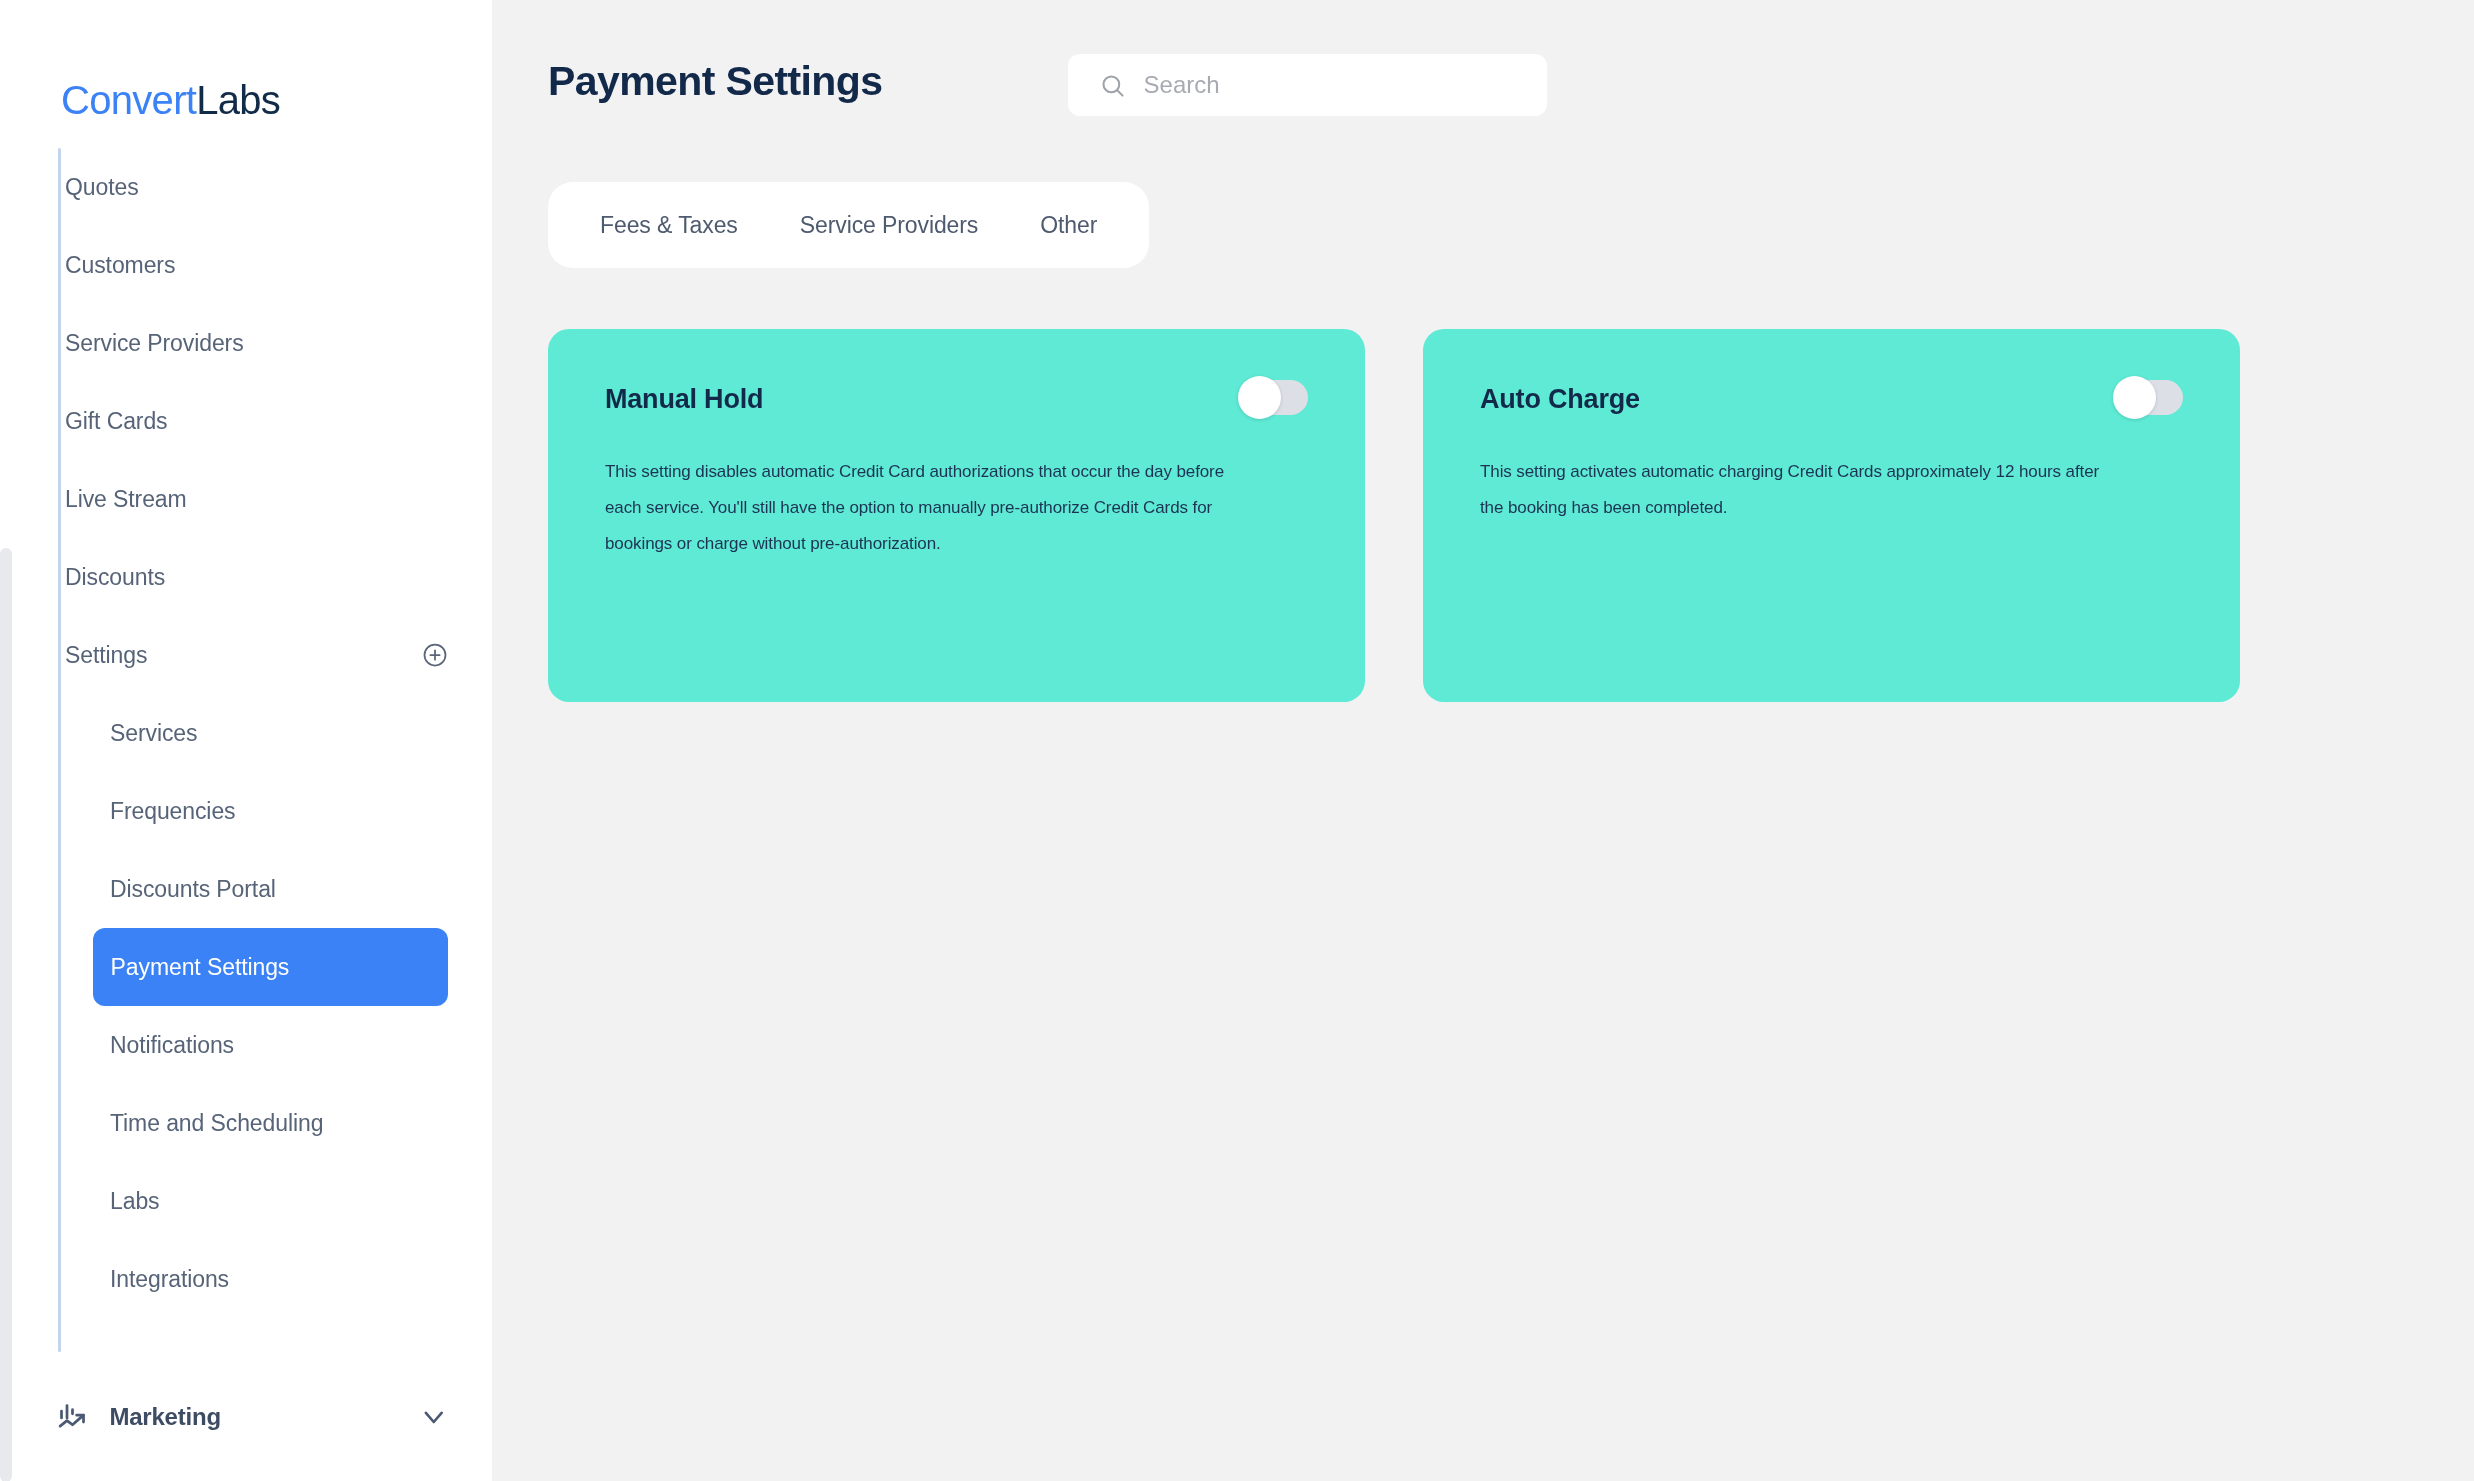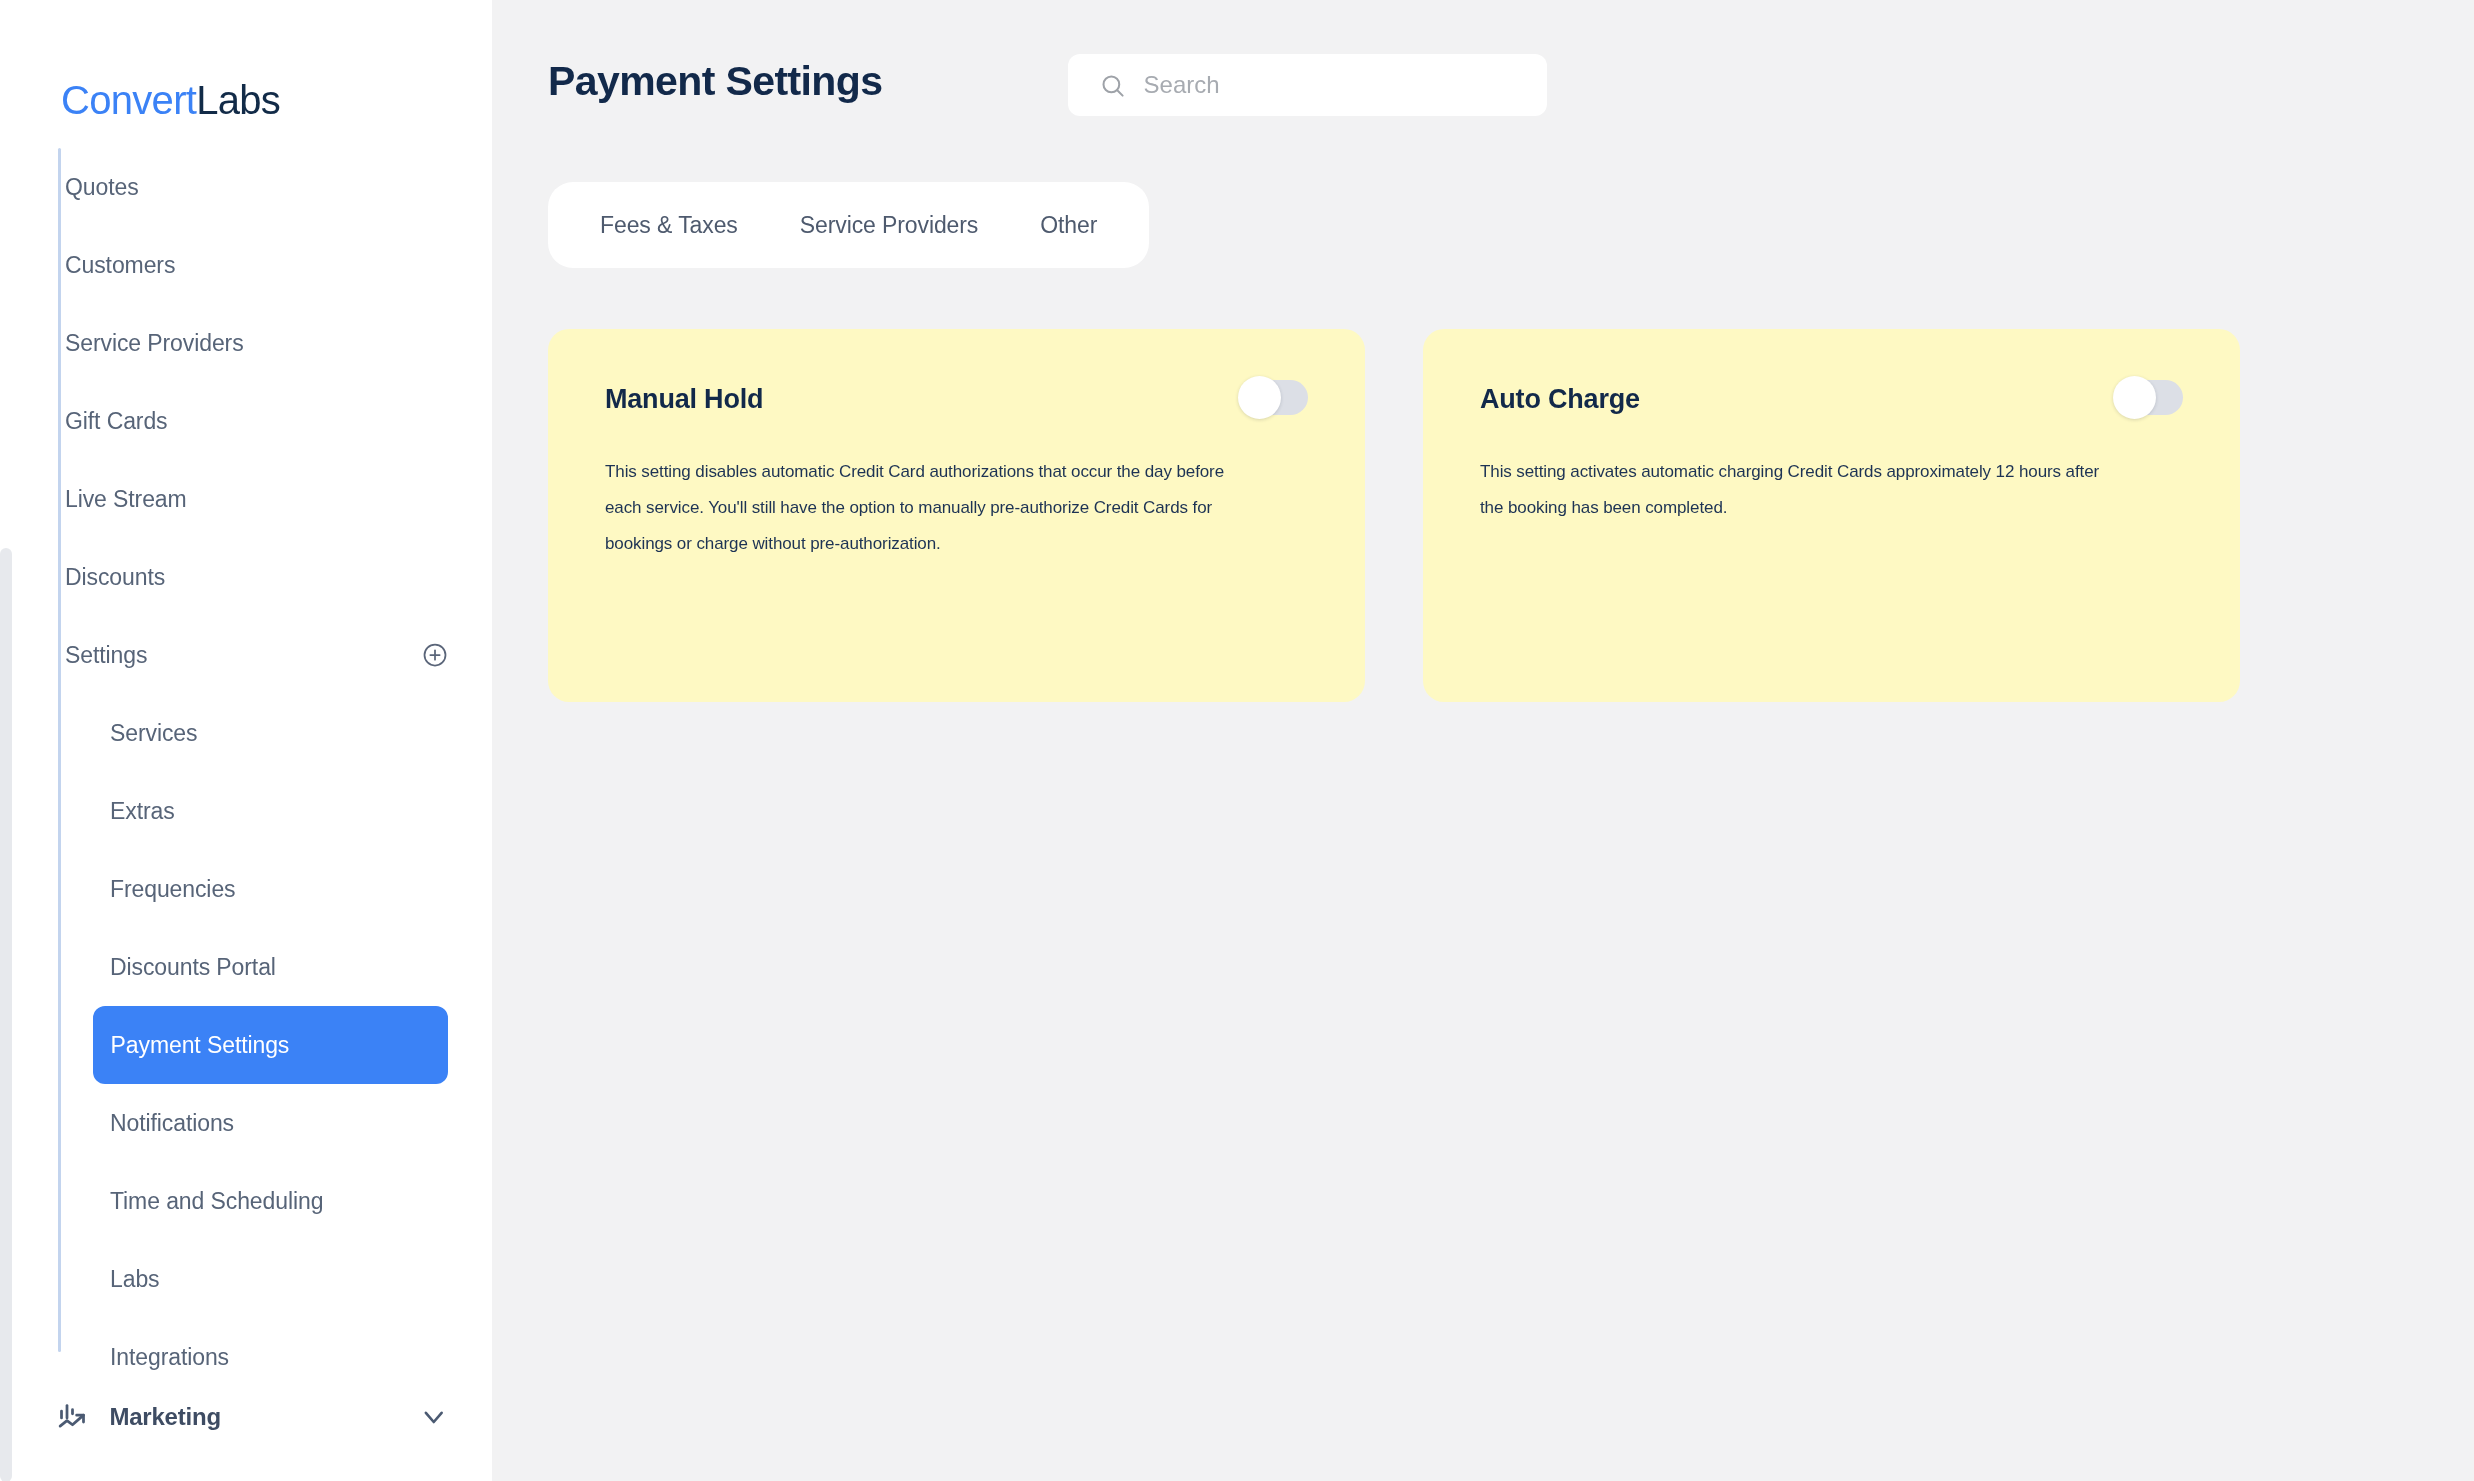--- a/index.html
+++ b/index.html
@@ -217,21 +217,21 @@
     position: absolute;
     left: 56px;
     top: 329px;
     width: 1741px;
     display: flex;
     gap: 58px;
   }
   .card {
     width: 817px;
     min-height: 373px;
-    background: #fef9c3;
+    background: #5eead4;
     border-radius: 21px;
     padding: 51px 57px 37px 57px;
     position: relative;
   }
   .card-head {
     display: flex;
     align-items: flex-start;
     justify-content: space-between;
   }
   .card-title {
@@ -306,23 +306,20 @@
         <span class="plus-icon">
           <svg viewBox="0 0 24 24" fill="none" stroke="currentColor" stroke-width="1.5" stroke-linecap="round">
             <circle cx="12" cy="12" r="9"></circle>
             <line x1="12" y1="8" x2="12" y2="16"></line>
             <line x1="8" y1="12" x2="16" y2="12"></line>
           </svg>
         </span>
       </div>
       <div class="nav-item sub">
         <span class="label">Services</span>
-      </div>
-      <div class="nav-item sub">
-        <span class="label">Extras</span>
       </div>
       <div class="nav-item sub">
         <span class="label">Frequencies</span>
       </div>
       <div class="nav-item sub">
         <span class="label">Discounts Portal</span>
       </div>
       <div class="nav-item sub active">
         <span class="label">Payment Settings</span>
       </div>

